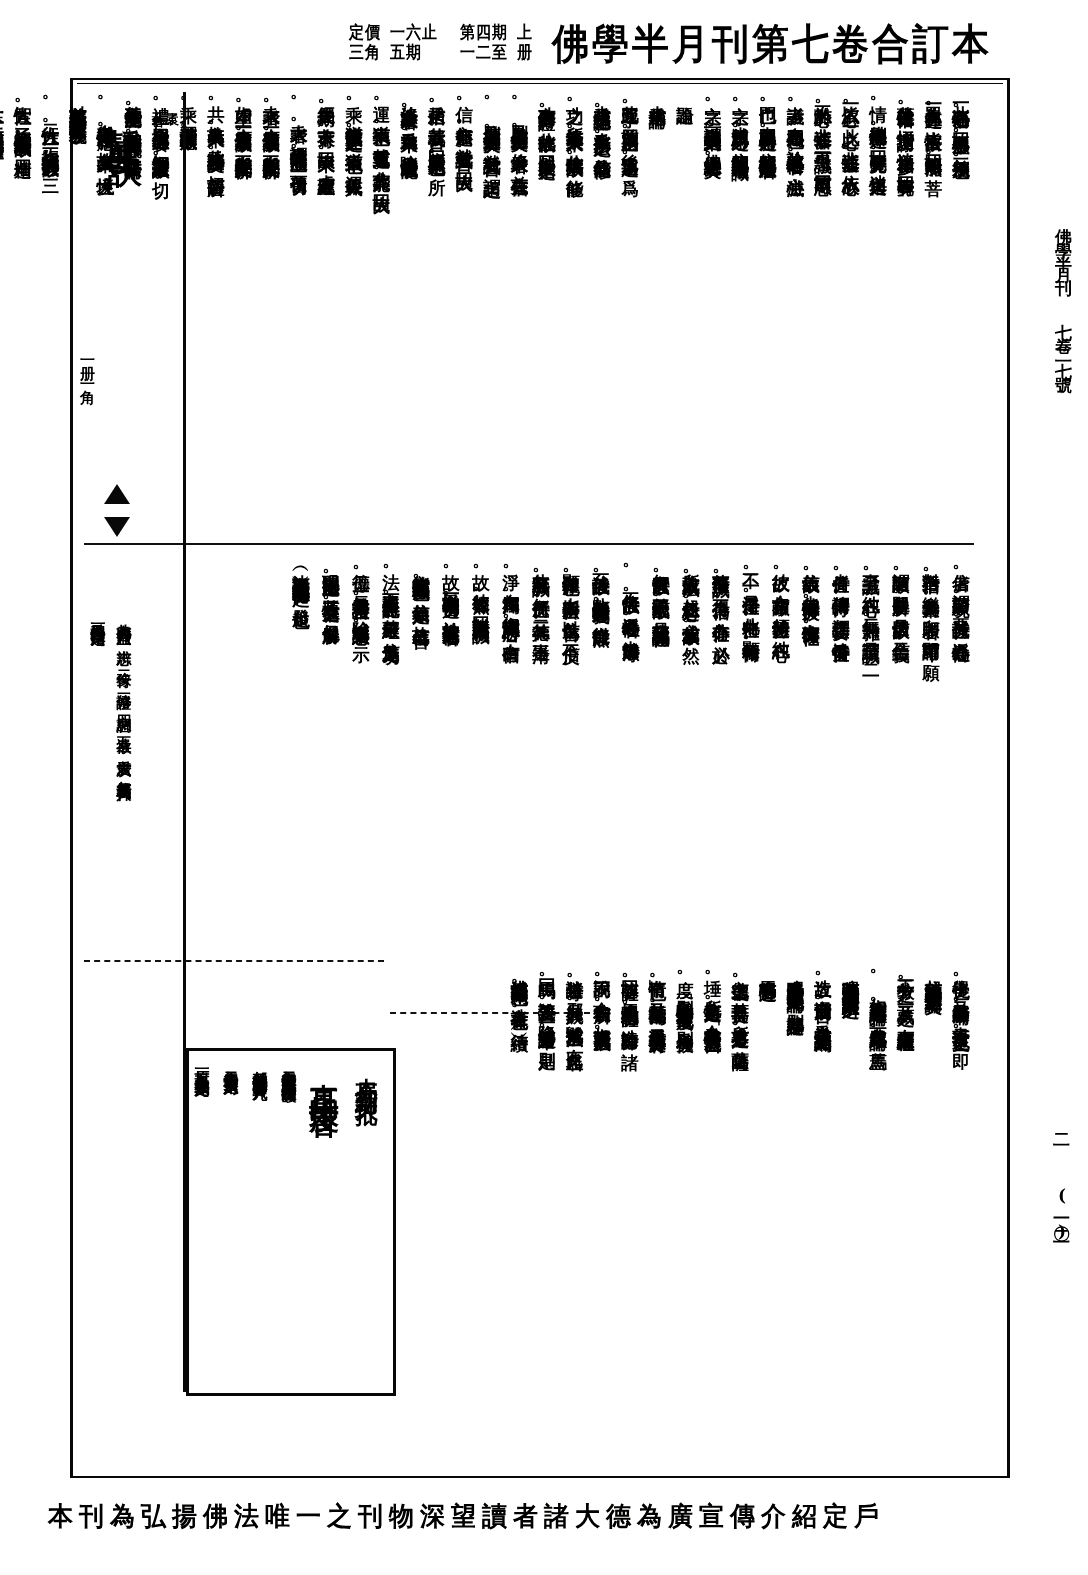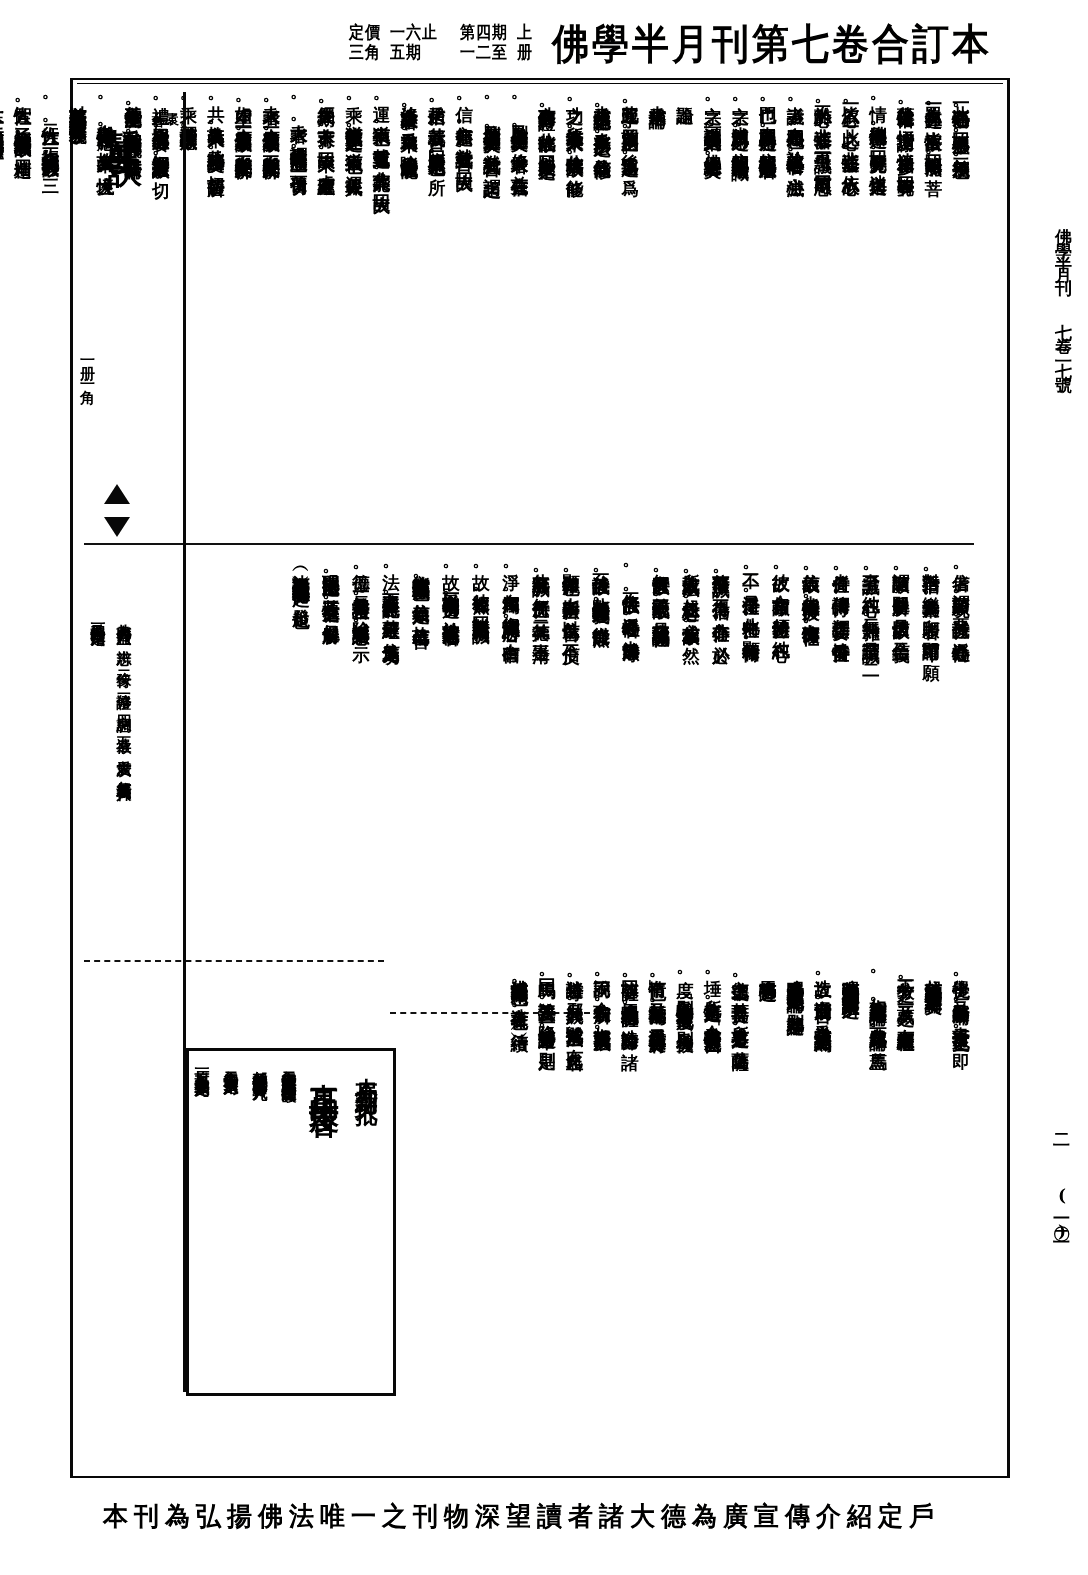--- a/index.html
+++ b/index.html
@@ -160,21 +160,22 @@
     height:310px;margin-right:8px;
   }
   .ad-inc-price{
     writing-mode:vertical-rl;text-orientation:upright;
     font-size:15px;font-weight:bold;letter-spacing:1px;
     line-height:1.5;height:320px;width:26px;margin-right:3px;
   }
   
   .footer{
     position:absolute;left:0;top:1500px;width:940px;
-    text-align:right;
+    text-align:left;
+    padding-left:48px;
   }
   .footer-text{
     display:inline-block;
     font-size:25px;font-weight:bold;letter-spacing:6px;
     white-space:nowrap;
     transform:scaleY(1.05);
   }
   .ink{filter:contrast(1.08);}
 </style>
 </head>

